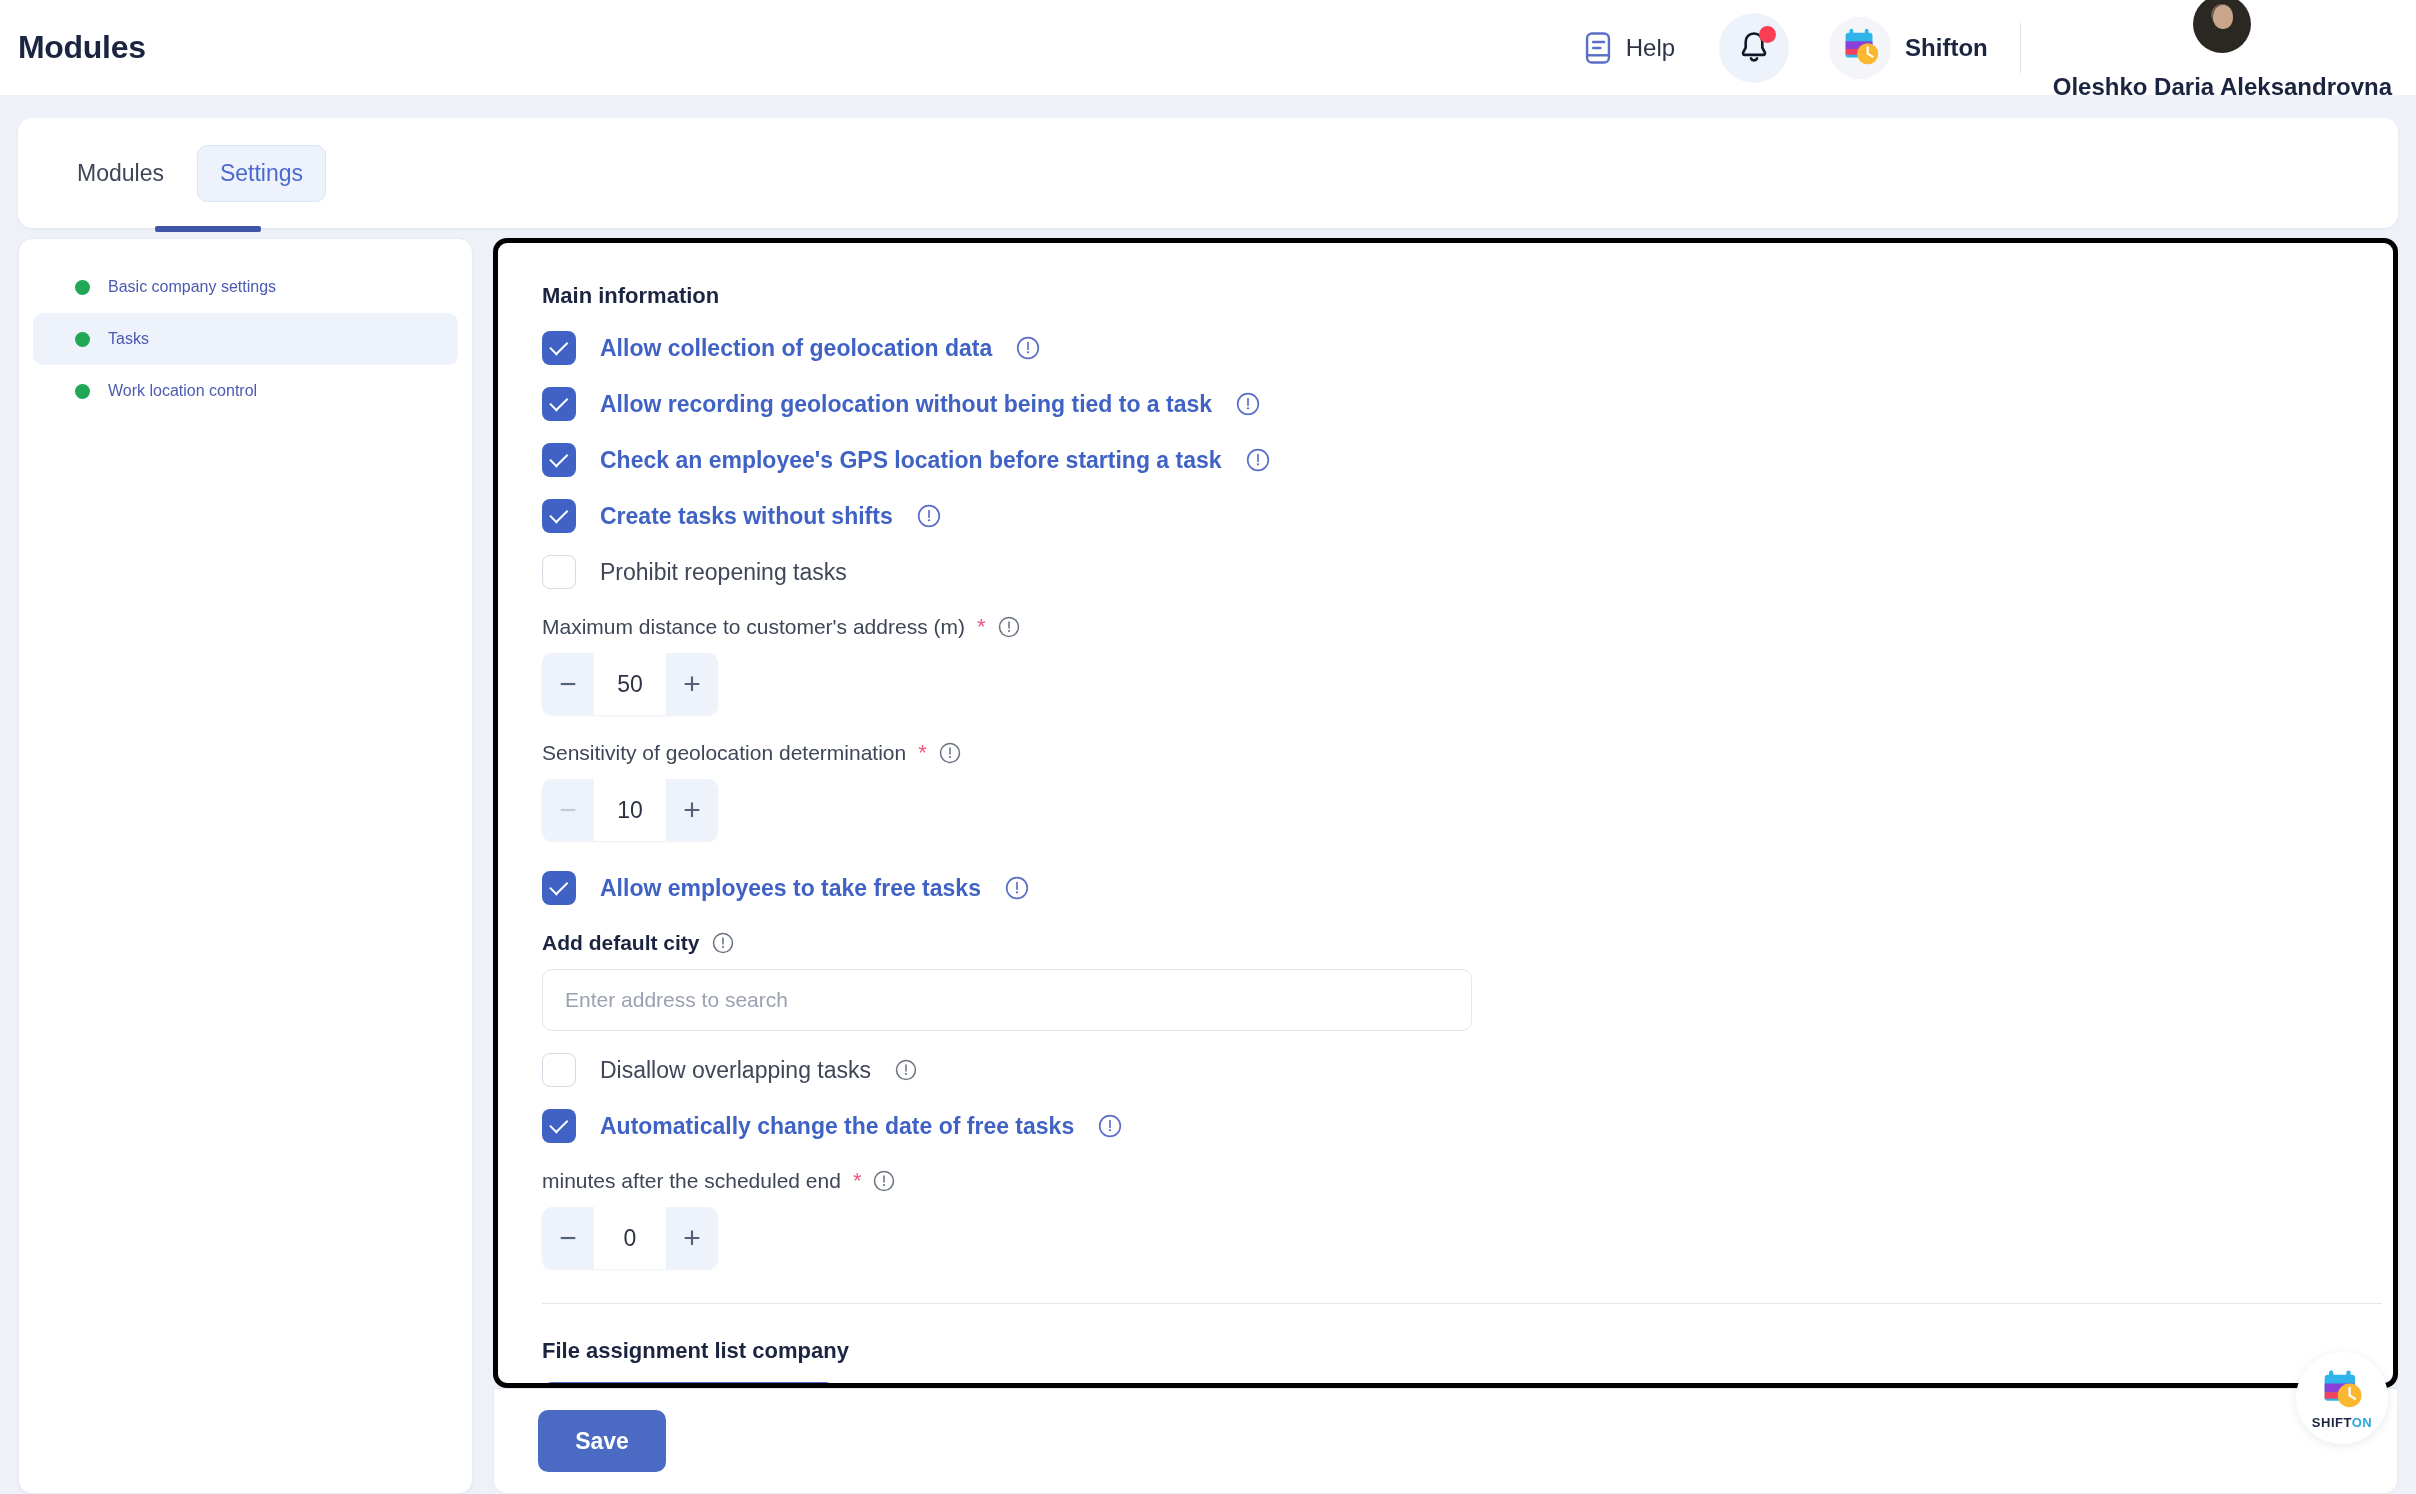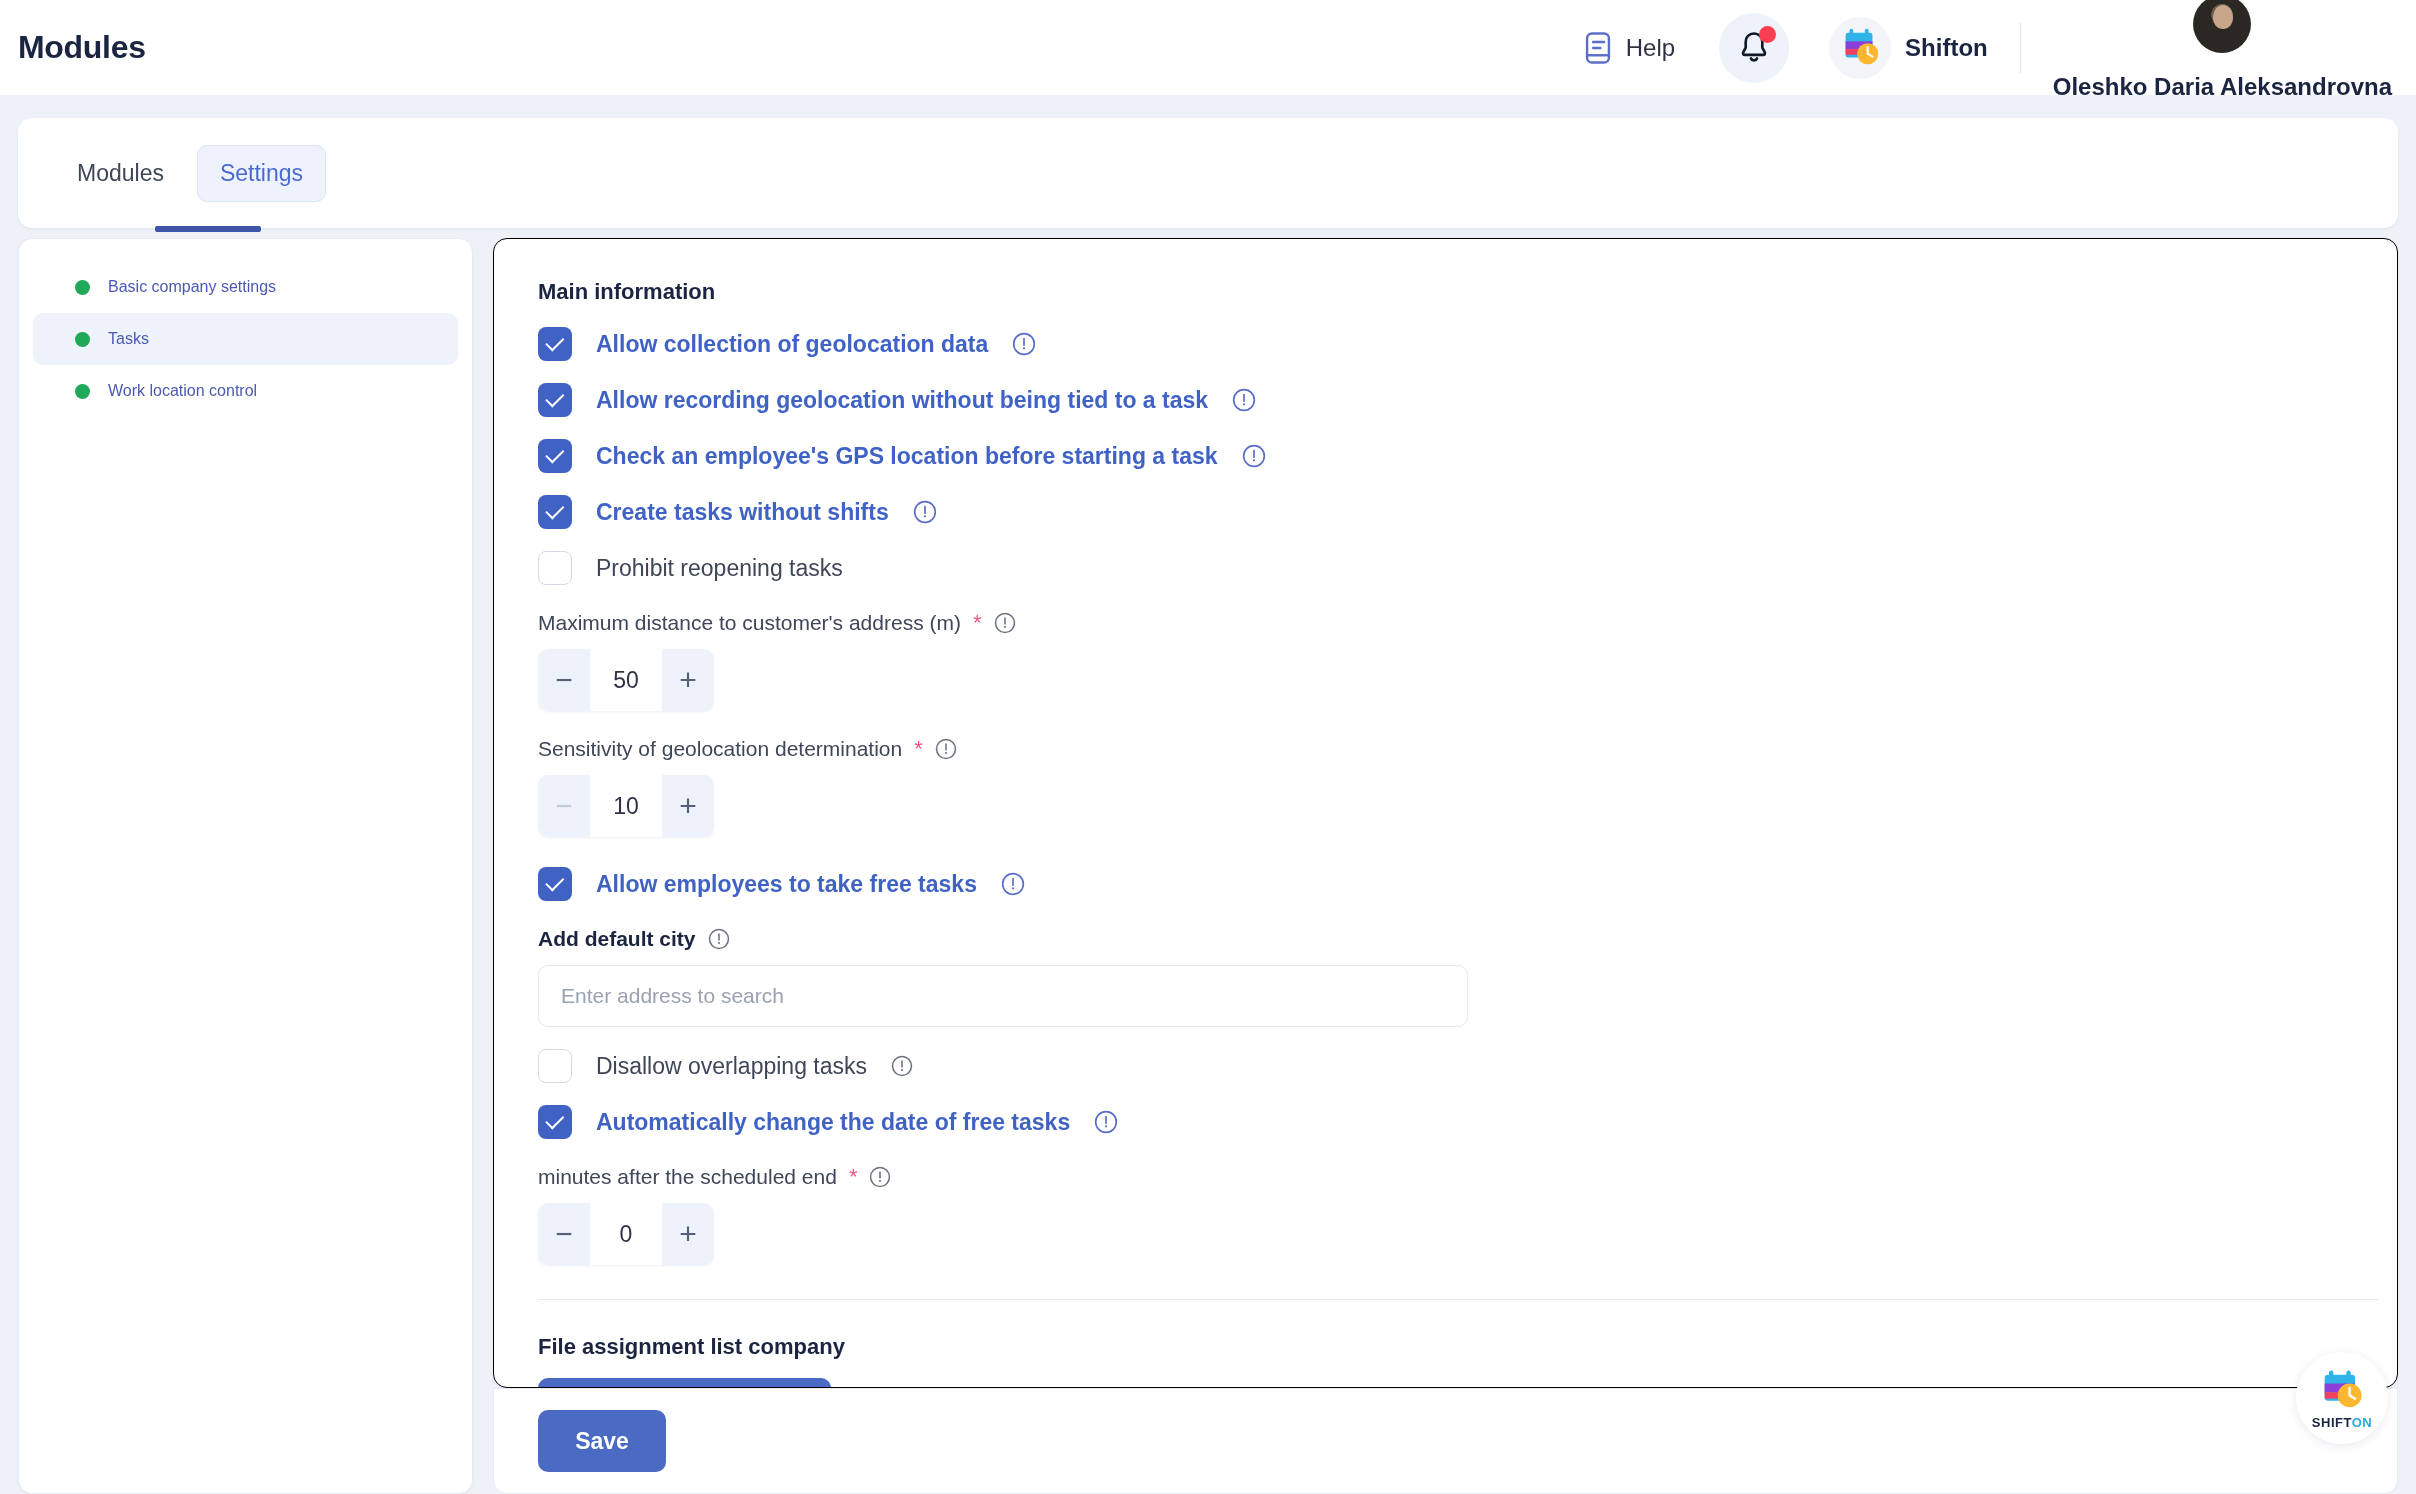--- a/index.html
+++ b/index.html
@@ -190,21 +190,21 @@
     white-space: nowrap;
   }
 
   
   .maincard {
     position: absolute;
     left: 493px; top: 238px;
     width: 1905px; height: 1150px;
     background: #ffffff;
     border-radius: 14px;
-    border: 1px solid #000000;
+    border: 5px solid #000000;
     box-shadow: 0 1px 3px rgba(30,45,90,0.05);
     padding: 30px 32px 0 22px;
     overflow: hidden;
   }
   .section-title {
     font-size: 22px;
     font-weight: 700;
     color: #1b2440;
     margin: 10px 0 0 22px;
   }

